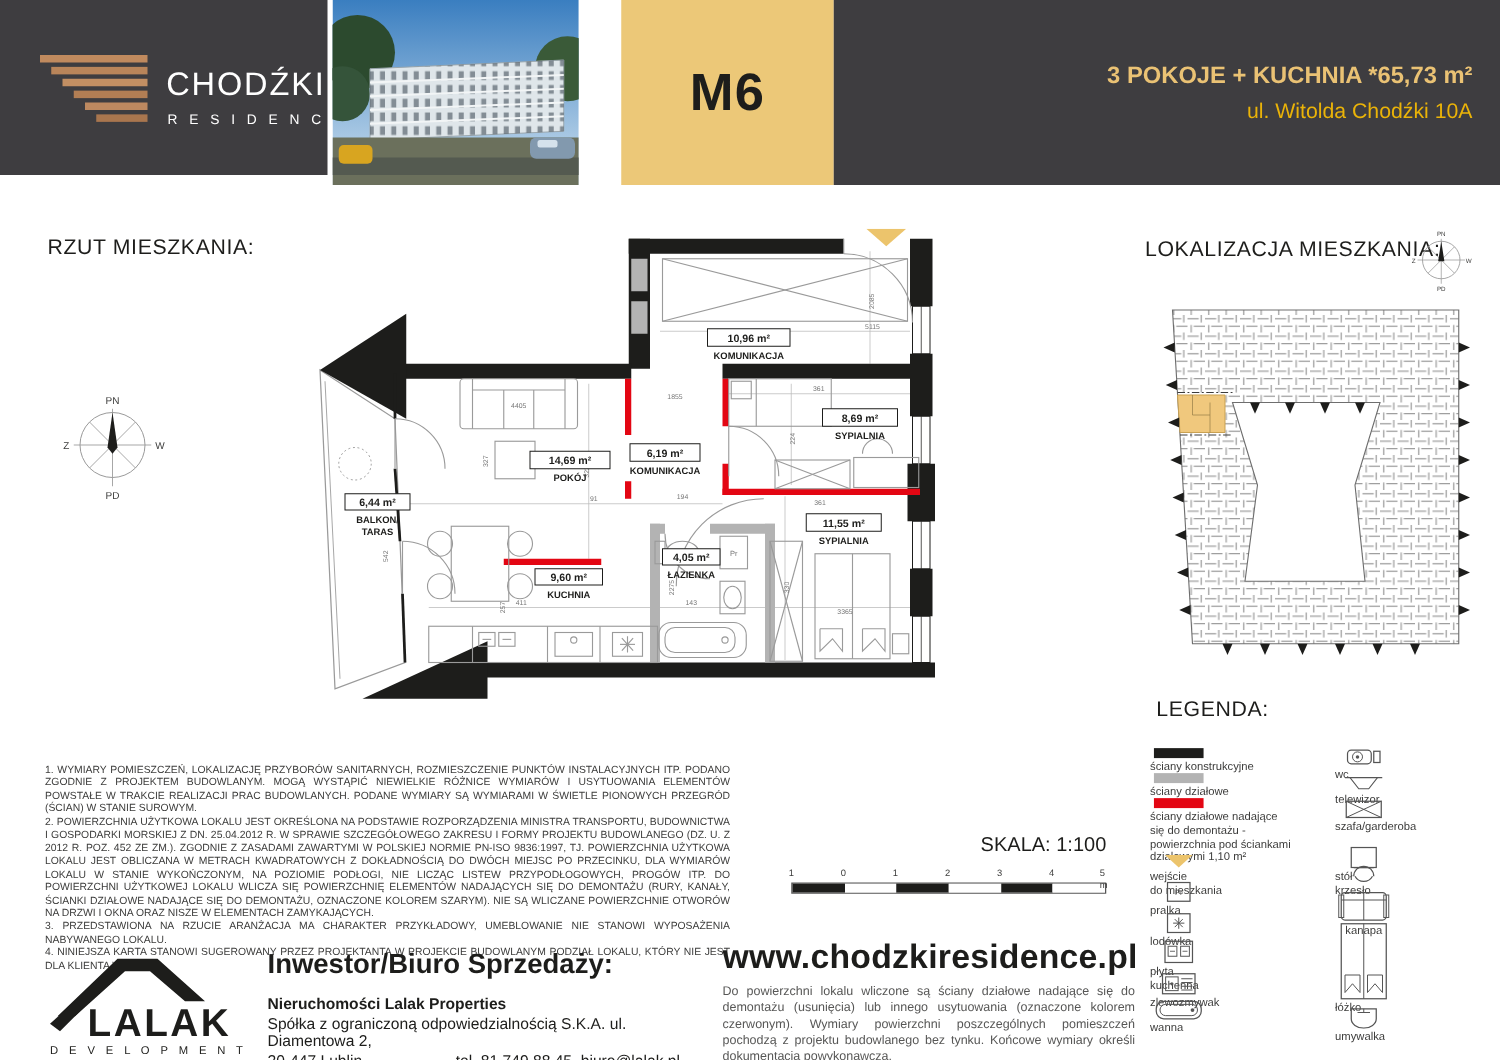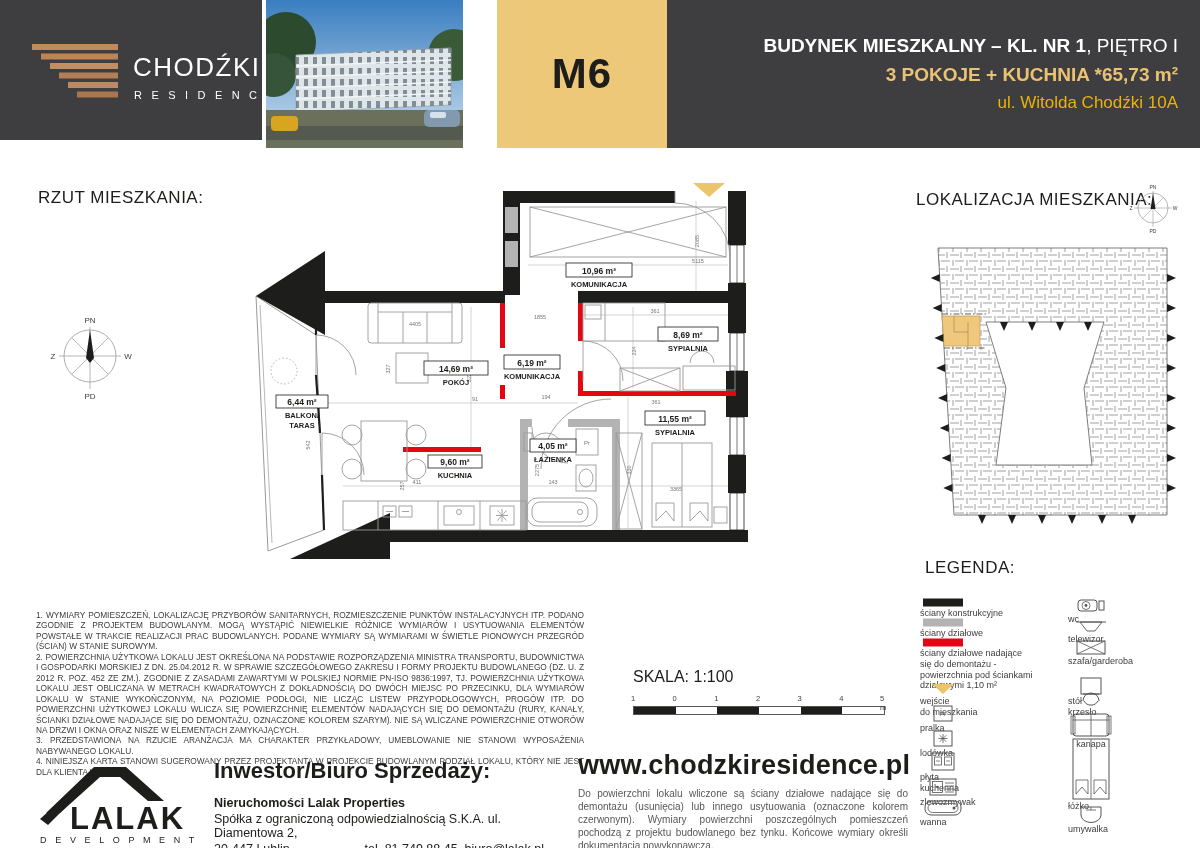--- a/index.html
+++ b/index.html
@@ -19,21 +19,21 @@
               padding-right:22px; gap:7px; }
   .info-line1 { color:#fff; font-size:19px; }
   .info-line1 b { font-weight:700; }
   .info-line2 { color:#eac274; font-size:19px; font-weight:700; }
   .info-line3 { color:#eab308; font-size:17px; }
 
   .sec-title { font-size:17px; font-weight:500; letter-spacing:0.5px; color:#1d1d1b; }
 
   
   .scale { left:633px; top:668px; width:252px; }
-  .scale-label { text-align:left; font-size:16px; font-weight:500; }
+  .scale-label { text-align:right; font-size:16px; font-weight:500; }
   .ticks { position:relative; height:12px; margin-top:8px; font-size:7.5px; color:#3c3c3b; }
   .ticks span { position:absolute; transform:translateX(-50%); }
   .bar { display:flex; height:9px; border:1px solid #555; }
   .bar i { flex:1; }
   .bar i:nth-child(odd) { background:#1d1d1b; }
   .bar i:nth-child(even) { background:#fff; }
 
   
   .notes { left:36px; top:610px; width:548px; font-size:8.3px; line-height:1.26;
            color:#3c3c3b; text-align:justify; }
@@ -111,21 +111,20 @@
       <rect x="158" y="110" width="36" height="17" rx="5" fill="#8299ae"></rect>
       <rect x="164" y="112" width="16" height="6" rx="2" fill="#d5e2ec"></rect>
     </svg>
   </div>
 
   <div class="abs unit-box">
     <span>M6</span>
   </div>
 
   <div class="abs info-box">
-    <div class="info-line1"><b>BUDYNEK MIESZKALNY – KL. NR 1</b><span>, PIĘTRO I</span></div>
     <div class="info-line2">3 POKOJE + KUCHNIA *65,73 m²</div>
     <div class="info-line3">ul. Witolda Chodźki 10A</div>
   </div>
 
   <div class="abs sec-title" style="left:38px; top:188px;">RZUT MIESZKANIA:</div>
   <div class="abs sec-title" style="left:916px; top:190px;">LOKALIZACJA MIESZKANIA:</div>
   <div class="abs sec-title" style="left:925px; top:558px;">LEGENDA:</div>
 
   <svg class="abs" style="left:44px; top:310px;" width="92" height="98" viewBox="-46 -46 92 98">
     <circle r="26" fill="none" stroke="#9a9a9a" stroke-width="0.8"></circle>

